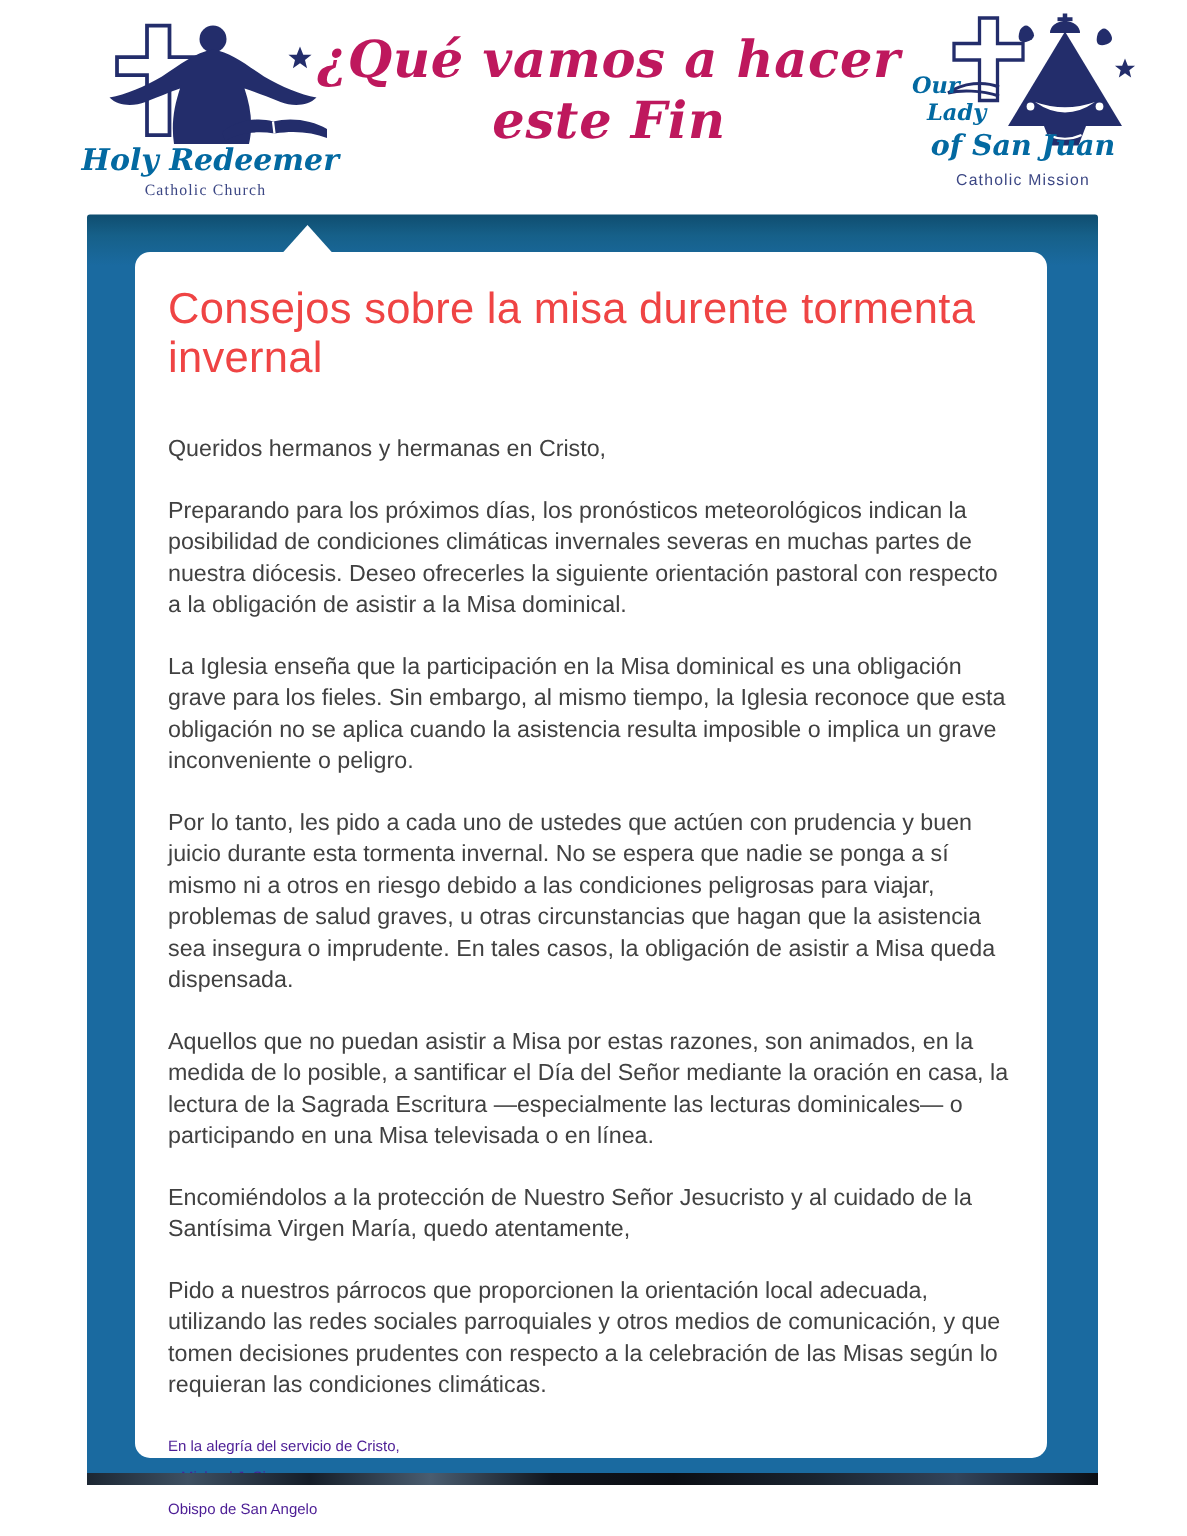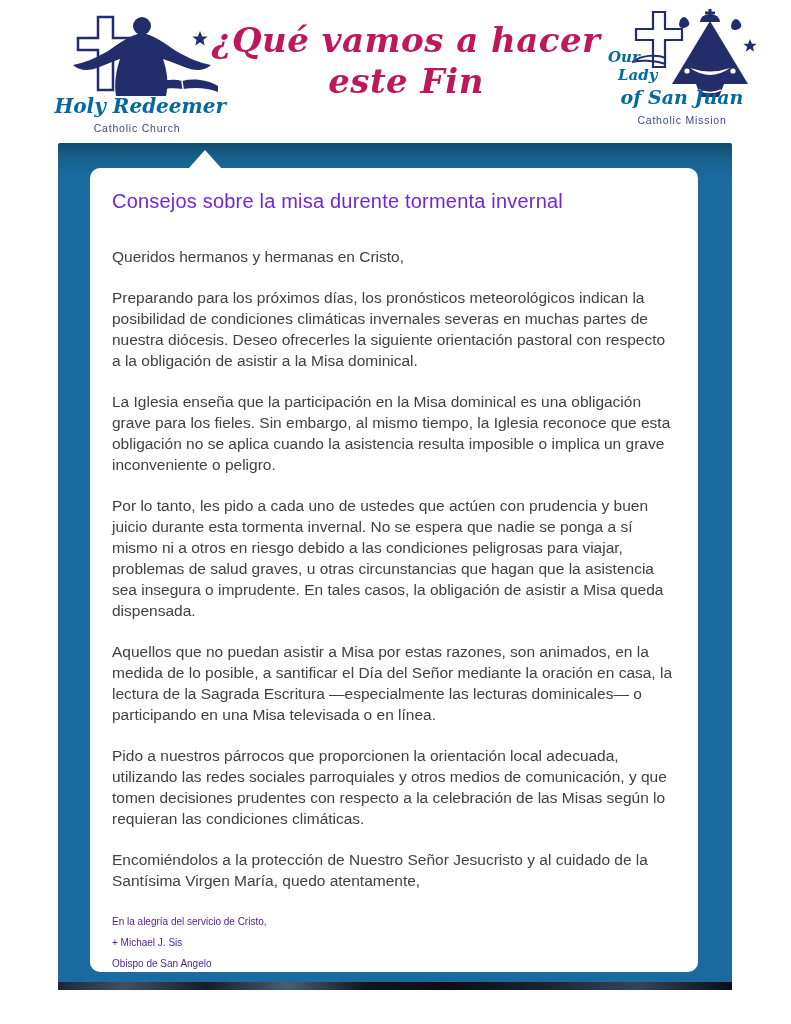--- a/index.html
+++ b/index.html
@@ -33,21 +33,21 @@
     position: absolute;
     font-family: "Liberation Sans", sans-serif;
     font-size: 10.5px;
     letter-spacing: 0.8px;
     color: #3c4784;
     width: 100%;
     text-align: center;
   }
 
   .logo-left .lscript   { top: 82px; left: 0; width: 100%; text-align: right; font-size: 20px; }
-  .logo-left .logo-sub  { top: 110px; }
+  .logo-left .logo-sub  { top: 110px; font-family: Liberation Serif, serif; }
 
   .logo-right svg { position: absolute; top: 0; left: 14px; }
   .logo-right .r-our    { top: 40px; left: 2px;  font-size: 15px; }
   .logo-right .r-lady   { top: 58px; left: 12px; font-size: 15px; }
   .logo-right .r-osj    { top: 78px; left: 0; width: 100%; text-align: center; font-size: 19px; }
   .logo-right .logo-sub { top: 106px; }
 
   .page-title {
     position: absolute;
     left: 200px; top: 20px; width: 412px;
@@ -93,23 +93,23 @@
     position: absolute;
     left: 32px; top: 25px;
     width: 608px; height: 804px;
     background: #ffffff;
     border-radius: 10px;
     box-sizing: border-box;
     padding: 22px 22px 0 22px;
   }
 
   .letter-heading {
-    font-size: 20px;
+    font-size: 29px;
     font-weight: 400;
-    color: #6d28d9;
+    color: #ef4444;
     letter-spacing: 0.2px;
     margin: 0 0 33px 0;
   }
 
   .letter-body p {
     font-size: 15.5px;
     line-height: 21px;
     color: #414141;
     margin: 0 0 20px 0;
   }
@@ -191,22 +191,22 @@
 
   <div class="letter-card">
     <h1 class="letter-heading">Consejos sobre la misa durente tormenta invernal</h1>
 
     <div class="letter-body">
       <p>Queridos hermanos y hermanas en Cristo,</p>
       <p>Preparando para los próximos días, los pronósticos meteorológicos indican la posibilidad de condiciones climáticas invernales severas en muchas partes de nuestra diócesis. Deseo ofrecerles la siguiente orientación pastoral con respecto a la obligación de asistir a la Misa dominical.</p>
       <p>La Iglesia enseña que la participación en la Misa dominical es una obligación grave para los fieles. Sin embargo, al mismo tiempo, la Iglesia reconoce que esta obligación no se aplica cuando la asistencia resulta imposible o implica un grave inconveniente o peligro.</p>
       <p>Por lo tanto, les pido a cada uno de ustedes que actúen con prudencia y buen juicio durante esta tormenta invernal. No se espera que nadie se ponga a sí mismo ni a otros en riesgo debido a las condiciones peligrosas para viajar, problemas de salud graves, u otras circunstancias que hagan que la asistencia sea insegura o imprudente. En tales casos, la obligación de asistir a Misa queda dispensada.</p>
       <p>Aquellos que no puedan asistir a Misa por estas razones, son animados, en la medida de lo posible, a santificar el Día del Señor mediante la oración en casa, la lectura de la Sagrada Escritura —especialmente las lecturas dominicales— o participando en una Misa televisada o en línea.</p>
+      <p>Encomiéndolos a la protección de Nuestro Señor Jesucristo y al cuidado de la Santísima Virgen María, quedo atentamente,</p>
       <p>Pido a nuestros párrocos que proporcionen la orientación local adecuada, utilizando las redes sociales parroquiales y otros medios de comunicación, y que tomen decisiones prudentes con respecto a la celebración de las Misas según lo requieran las condiciones climáticas.</p>
-      <p>Encomiéndolos a la protección de Nuestro Señor Jesucristo y al cuidado de la Santísima Virgen María, quedo atentamente,</p>
     </div>
 
     <div class="signature">
       <p>En la alegría del servicio de Cristo,</p>
       <p>+ Michael J. Sis</p>
       <p>Obispo de San Angelo</p>
     </div>
   </div>
 
   <div class="photo-strip"></div>

